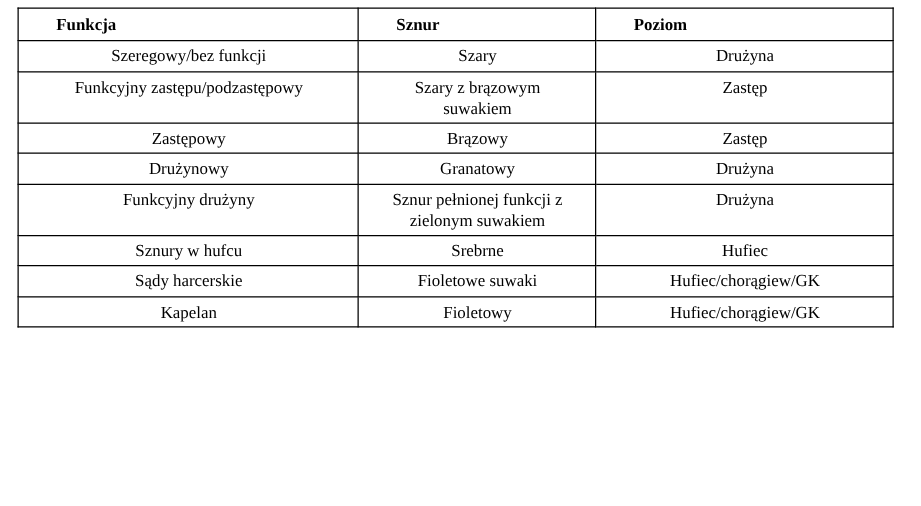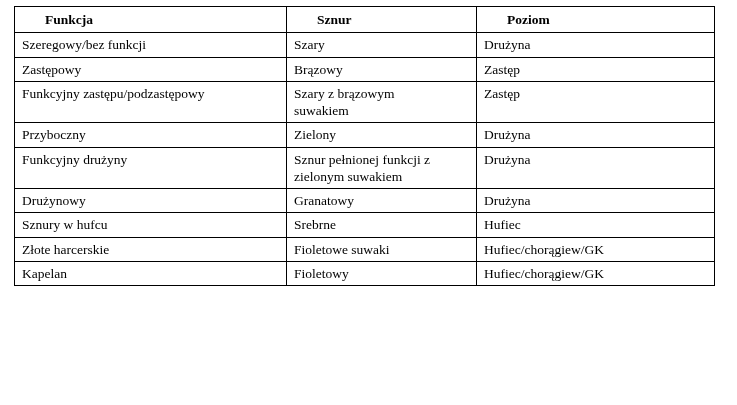--- a/index.html
+++ b/index.html
@@ -41,20 +41,21 @@
     padding-top: 4px;
     padding-bottom: 4px;
     padding-left: 30px;
   }
   table.fn-table tbody td {
     height: 13px;
   }
   .cell-text {
     display: block;
     white-space: pre-line;
+    text-align: center;
   }
 </style>
 </head>
 <body>
 
 <div class="page">
   <table class="fn-table">
     <colgroup>
       <col class="c1">
       <col class="c2">
@@ -74,89 +75,78 @@
           </td>
         <td>
             <span class="cell-text">Szary</span>
           </td>
         <td>
             <span class="cell-text">Drużyna</span>
           </td>
       </tr>
       <tr>
         <td>
-            <span class="cell-text">Zastępowy</span>
-          </td>
-        <td>
-            <span class="cell-text">Brązowy</span>
-          </td>
-        <td>
-            <span class="cell-text">Zastęp</span>
-          </td>
-      </tr>
-      <tr>
-        <td>
             <span class="cell-text">Funkcyjny zastępu/podzastępowy</span>
           </td>
         <td>
             <span class="cell-text">Szary z brązowym
 suwakiem</span>
           </td>
         <td>
             <span class="cell-text">Zastęp</span>
           </td>
       </tr>
       <tr>
         <td>
-            <span class="cell-text">Przyboczny</span>
+            <span class="cell-text">Zastępowy</span>
           </td>
         <td>
-            <span class="cell-text">Zielony</span>
+            <span class="cell-text">Brązowy</span>
+          </td>
+        <td>
+            <span class="cell-text">Zastęp</span>
+          </td>
+      </tr>
+      <tr>
+        <td>
+            <span class="cell-text">Drużynowy</span>
+          </td>
+        <td>
+            <span class="cell-text">Granatowy</span>
           </td>
         <td>
             <span class="cell-text">Drużyna</span>
           </td>
       </tr>
       <tr>
         <td>
             <span class="cell-text">Funkcyjny drużyny</span>
           </td>
         <td>
             <span class="cell-text">Sznur pełnionej funkcji z
 zielonym suwakiem</span>
           </td>
         <td>
             <span class="cell-text">Drużyna</span>
           </td>
       </tr>
       <tr>
         <td>
-            <span class="cell-text">Drużynowy</span>
-          </td>
-        <td>
-            <span class="cell-text">Granatowy</span>
-          </td>
-        <td>
-            <span class="cell-text">Drużyna</span>
-          </td>
-      </tr>
-      <tr>
-        <td>
             <span class="cell-text">Sznury w hufcu</span>
           </td>
         <td>
             <span class="cell-text">Srebrne</span>
           </td>
         <td>
             <span class="cell-text">Hufiec</span>
           </td>
       </tr>
       <tr>
         <td>
-            <span class="cell-text">Złote harcerskie</span>
+            <span class="cell-text">Sądy harcerskie</span>
           </td>
         <td>
             <span class="cell-text">Fioletowe suwaki</span>
           </td>
         <td>
             <span class="cell-text">Hufiec/chorągiew/GK</span>
           </td>
       </tr>
       <tr>
         <td>

